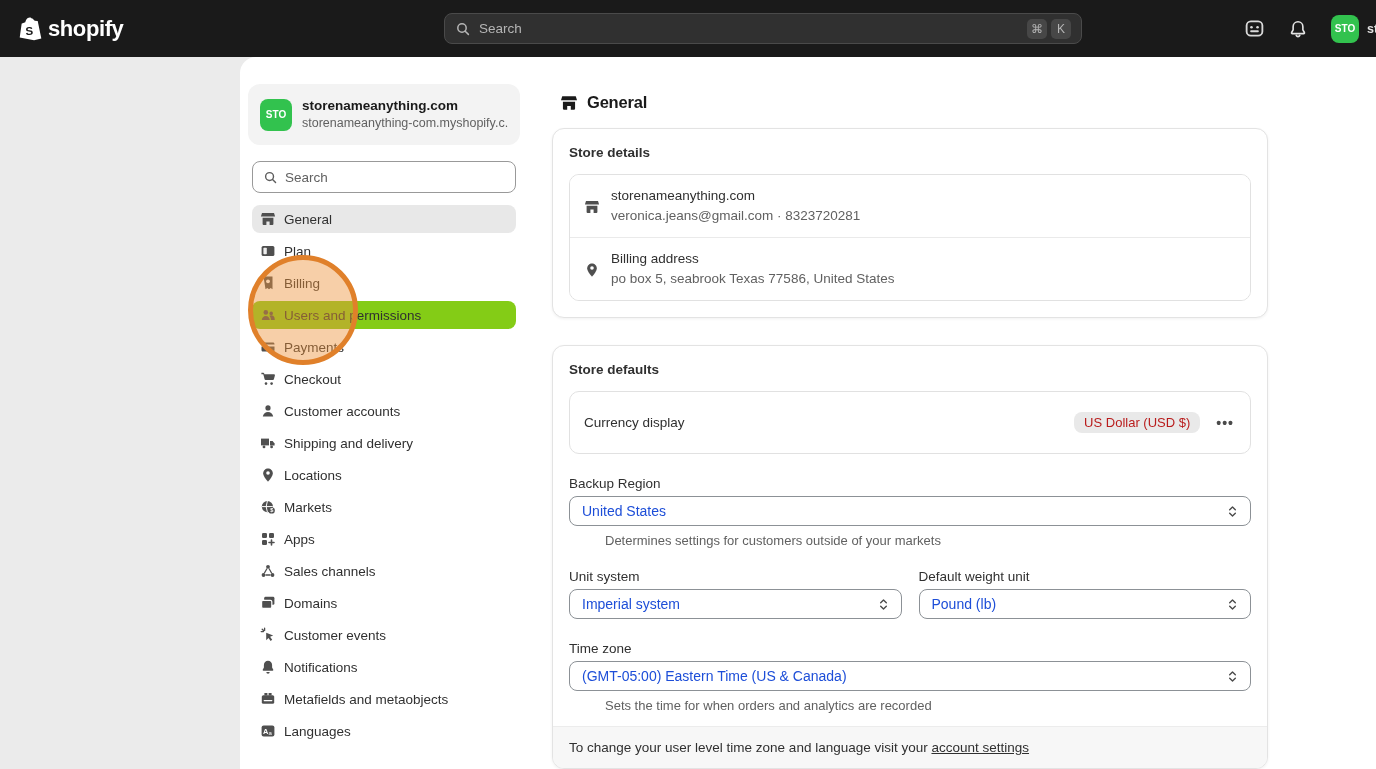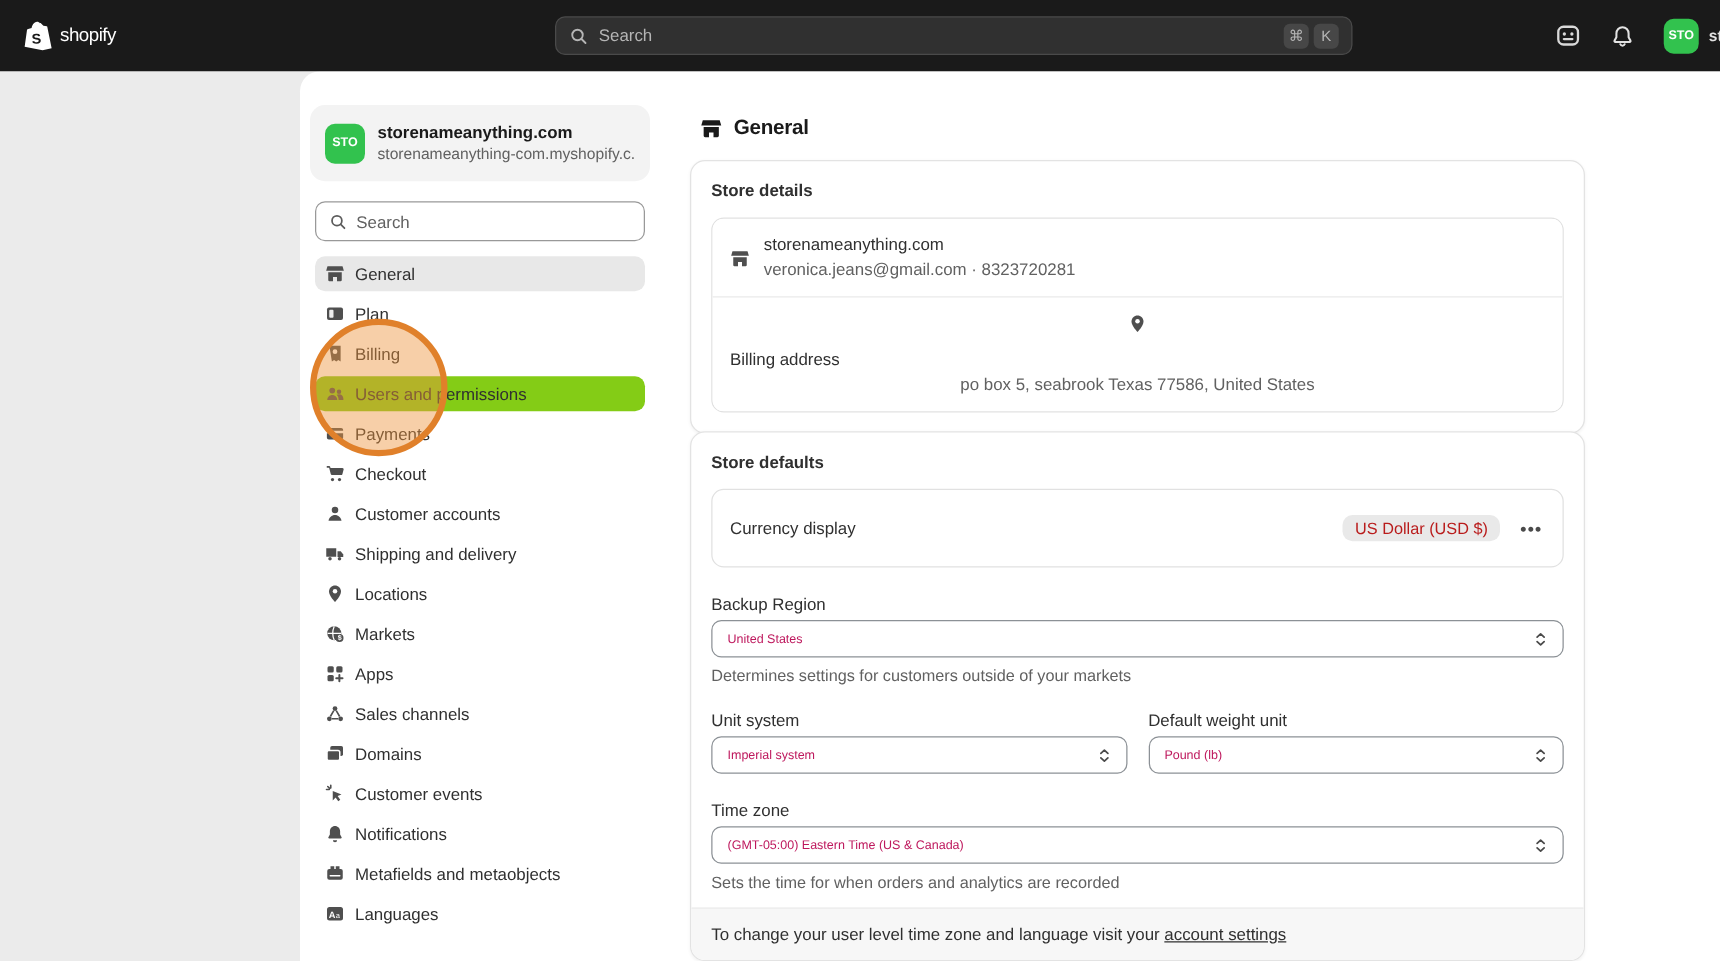--- a/index.html
+++ b/index.html
@@ -4,21 +4,21 @@
 <style>
   * { margin:0; padding:0; box-sizing:border-box; }
   html,body { width:1376px; height:769px; overflow:hidden; background:#ebebeb;
     font-family:"Liberation Sans", sans-serif; -webkit-font-smoothing:antialiased; }
 
   
   .topbar { position:absolute; left:0; top:0; width:1376px; height:57px; background:#1a1a1a;
     display:flex; align-items:center; z-index:20; }
   .logo { display:flex; align-items:center; gap:5px; margin-left:16px; cursor:pointer; }
   .logo svg { width:27px; height:27px; }
-  .logo-text { color:#fff; font-size:15px; font-weight:normal; letter-spacing:-0.4px; }
+  .logo-text { color:#fff; font-size:22px; font-weight:bold; letter-spacing:-0.4px; }
   .top-search { position:absolute; left:444px; top:13px; width:638px; height:31px;
     background:#303030; border:1px solid #4a4a4a; border-radius:8px;
     display:flex; align-items:center; padding:0 10px; }
   .top-search .mag { width:16px; height:16px; flex:0 0 auto; }
   .top-search input { flex:1; background:transparent; border:none; outline:none;
     color:#e3e3e3; font-size:13.5px; margin-left:8px; font-family:inherit; }
   .top-search input::placeholder { color:#b5b5b5; }
   .kbd { width:20px; height:20px; background:#474747; border-radius:5px; color:#b5b5b5;
     font-size:12px; display:flex; align-items:center; justify-content:center; margin-left:4px; }
   .top-right { position:absolute; right:0; top:0; height:57px; display:flex; align-items:center; }
@@ -67,41 +67,41 @@
   .page-title { position:absolute; left:8px; top:36px; display:flex; align-items:center; gap:9px; }
   .page-title span.t { font-size:16.5px; font-weight:bold; color:#1a1a1a; letter-spacing:-0.2px; }
 
   .card { position:absolute; left:0; width:716px; background:#fff; border-radius:12px;
     border:1px solid #e3e3e3; box-shadow:0 1px 3px rgba(0,0,0,0.06); }
   .card-heading { font-size:13.5px; font-weight:bold; color:#303030; }
 
   .card-details { top:71px; padding:16px; }
   .detail-box { margin-top:14px; border:1px solid #e1e1e1; border-radius:10px; overflow:hidden; }
   .detail-row { display:flex; gap:11px; padding:11px 14px; cursor:pointer; background:#fff; }
-  .detail-row + .detail-row { border-top:1px solid #eaeaea;flex-direction:column; }
+  .detail-row + .detail-row { border-top:1px solid #eaeaea; }
   .detail-row .icon { margin-top:2px; }
   .detail-title { font-size:13.5px; color:#303030; line-height:20px; }
   .detail-sub { font-size:13.5px; color:#616161; line-height:20px;text-align:center; }
 
   .card-defaults { top:288px; height:424px; padding:16px 16px 0; overflow:hidden; }
   .currency-box { margin-top:14px; border:1px solid #e1e1e1; border-radius:10px;
     padding:20px 14px; display:flex; align-items:center; }
   .currency-text { flex:1; }
   .currency-title { font-size:13.5px; color:#303030; line-height:20px; }
   .currency-desc { font-size:13.5px; color:#303030; line-height:20px; }
   a.inline-link { color:#303030; text-decoration:underline; cursor:pointer; }
   .badge { background:#e9e9e9; border-radius:8px; padding:3px 10px; font-size:13px; color:#b91c1c; white-space:nowrap; }
   .dots-btn { margin-left:14px; font-size:14px; letter-spacing:1px; color:#4a4a4a; cursor:pointer;
     font-weight:bold; line-height:10px; padding:4px 2px; }
 
   .field-label { font-size:13.5px; color:#303030; margin-top:22px; margin-bottom:5px; }
   .select { height:30px; border:1px solid #8c9196; border-radius:8px; background:#fff;
     display:flex; align-items:center; padding:0 10px 0 12px; cursor:pointer; }
-  .select .val { flex:1; font-size:10px; color:#be185d; white-space:nowrap; overflow:hidden; }
-  .helper { font-size:13px; color:#616161; margin-top:7px; line-height:16px; }
+  .select .val { flex:1; font-size:14px; color:#1d4ed8; white-space:nowrap; overflow:hidden; }
+  .helper { font-size:13px; color:#616161; margin-top:7px; line-height:16px;margin-left:36px; }
   .two-col { display:grid; grid-template-columns:1fr 1fr; column-gap:17px; }
   .two-col .field-label { margin-top:20px; }
   .defaults-footer { position:absolute; left:0; right:0; bottom:0; height:42px; background:#f7f7f7;
     border-top:1px solid #ececec; display:flex; align-items:center; padding:0 16px;
     font-size:13.5px; color:#303030; }
 </style>
 </head>
 <body>
 
 <div class="topbar">

